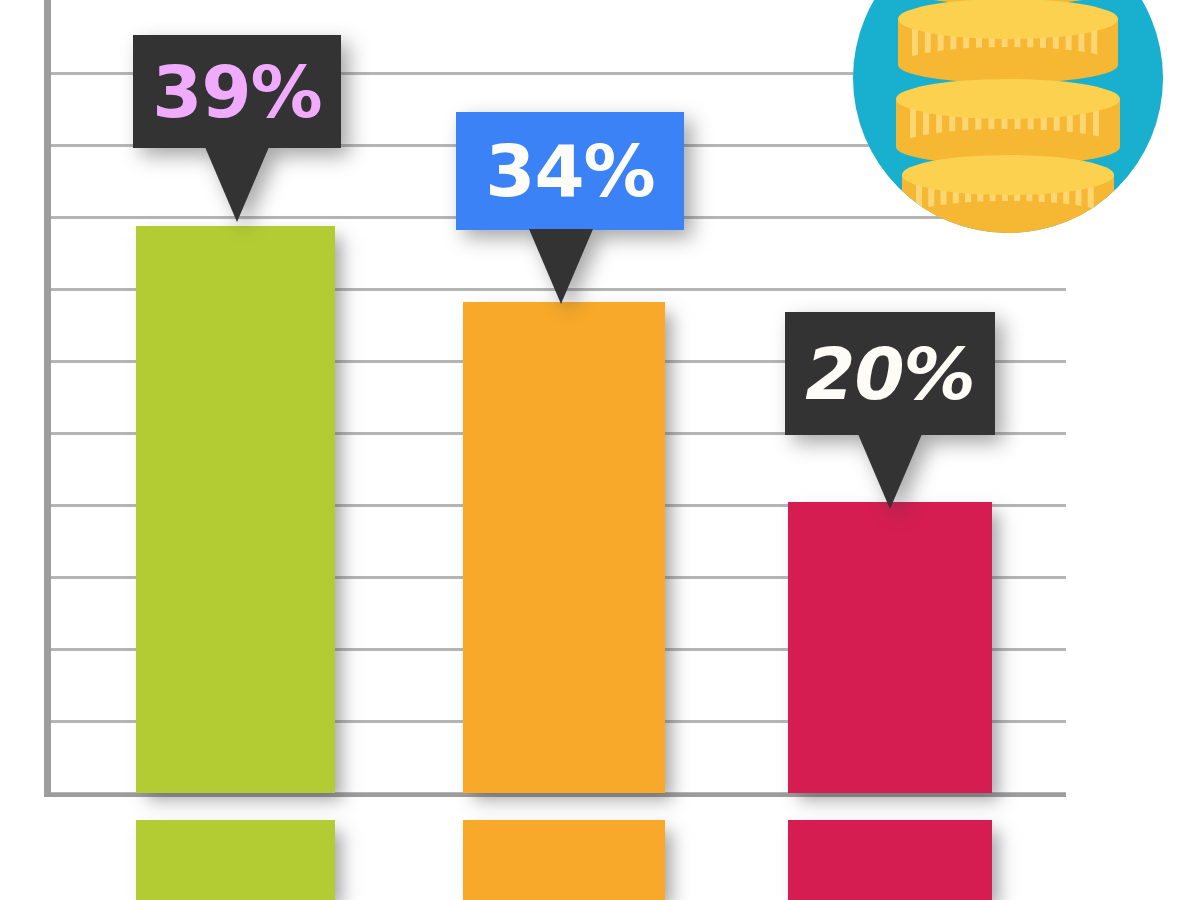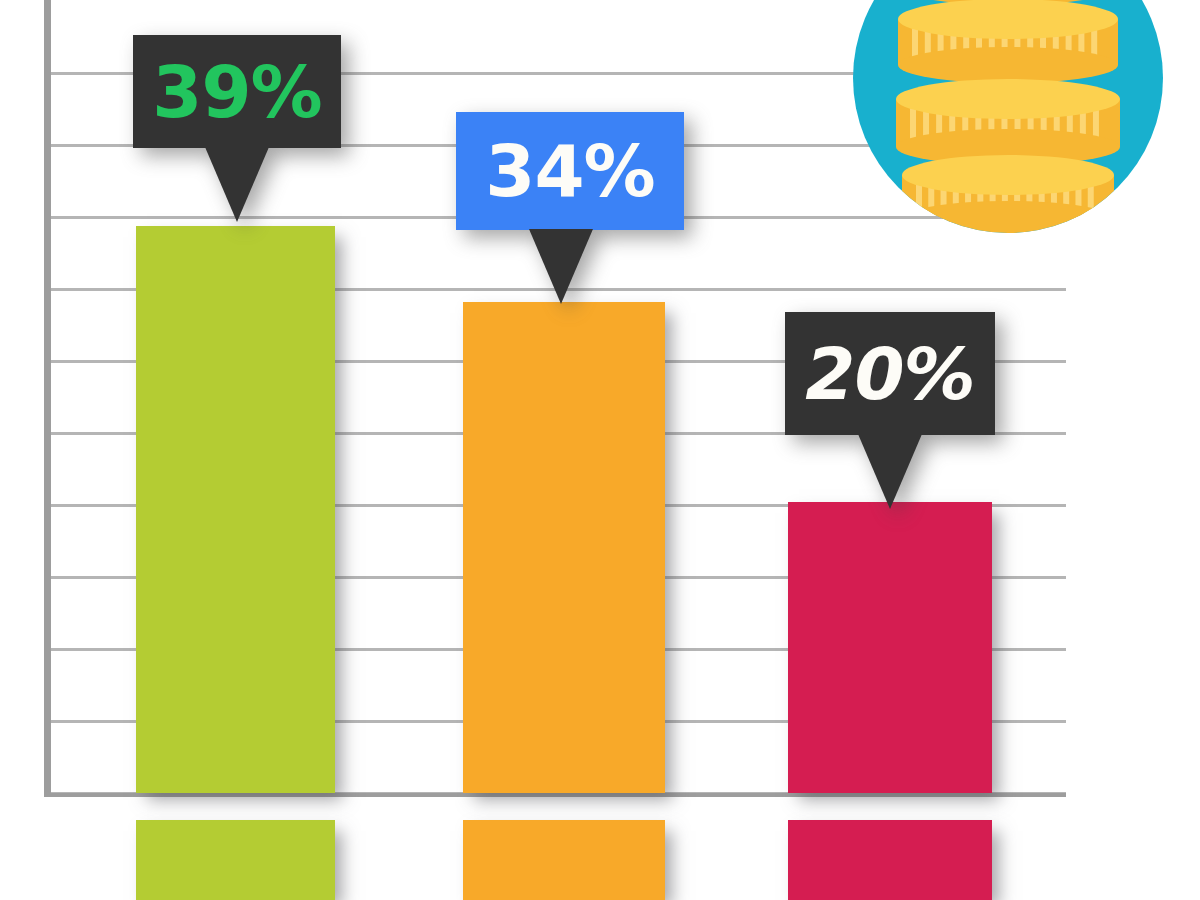--- a/index.html
+++ b/index.html
@@ -117,21 +117,21 @@
 
   <div id="bars">
       <div class="bar" style="left: 136px; top: 226px; width: 199px; height: 567px; background: rgb(180, 204, 51);"></div>
       <div class="bar" style="left: 463px; top: 302px; width: 202px; height: 491px; background: rgb(248, 169, 41);"></div>
       <div class="bar" style="left: 788px; top: 502px; width: 204px; height: 291px; background: rgb(213, 29, 81);"></div>
     </div>
 
   <div id="callouts">
       <div class="callout" style="left: 133px; top: 35px; width: 208px; height: 189px;">
         <div class="callout-box" style="width: 208px; height: 113px; background: rgb(51, 51, 51);">
-          <span class="callout-text" style="font-size: 72px; color: #22c55e;">39%</span>
+          <span class="callout-text" style="font-size: 72px; color: #f0abfc;">39%</span>
         </div>
         <div class="callout-tail" style="left: 72px; top: 112px; border-top-color: rgb(51, 51, 51);"></div>
       </div>
       <div class="callout" style="left: 456px; top: 112px; width: 210px; height: 194px;">
         <div class="callout-box" style="width: 228px; height: 118px; background: #3b82f6;">
           <span class="callout-text" style="font-size: 72px; color: rgb(253, 252, 247);">34%</span>
         </div>
         <div class="callout-tail" style="left: 73px; top: 117px; border-top-color: rgb(51, 51, 51);"></div>
       </div>
       <div class="callout" style="left: 785px; top: 312px; width: 210px; height: 199px;">

